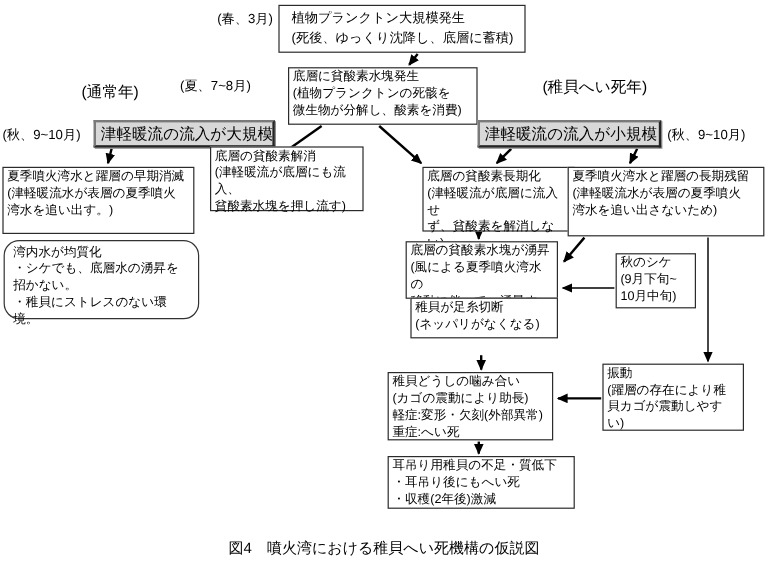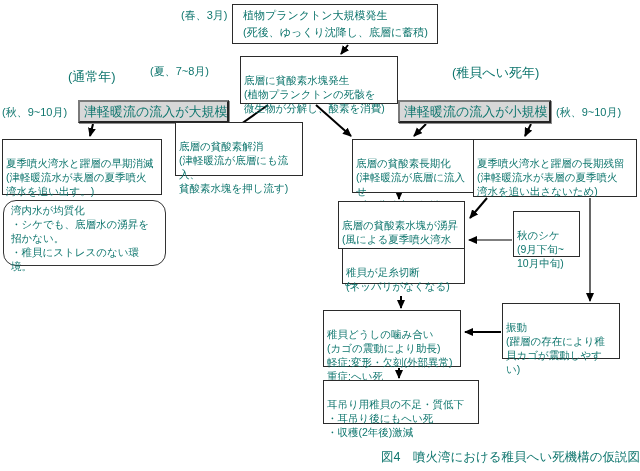--- a/index.html
+++ b/index.html
@@ -1,34 +1,34 @@
 <!DOCTYPE html>
 <html><head>
 <meta charset="utf-8">
 <style>
   html,body{margin:0;padding:0;background:#fff;}
   .canvas{
     position:relative;width:640px;height:471px;background:#fff;
-    font-family:"Liberation Sans","DejaVu Sans",sans-serif;color:#0f766e;overflow:hidden;
+    font-family:"Liberation Sans","DejaVu Sans",sans-serif;color:#000000;overflow:hidden;
   }
   .node{
     position:absolute;border:1px solid #2b2b2b;background:#fff;
-    font-size:10.5px;line-height:1.33;padding:17px 3px;white-space:pre-line;
+    font-size:10.5px;line-height:1.33;padding:1px 3px;white-space:pre-line;
     box-sizing:border-box;
   }
   .node.big{font-size:11px;line-height:1.5;padding:2px 5px;}
   .node.rounded{border-radius:13px;padding:3px 7px;border-color:#333;}
   .node.hl{
     background:#d8d8d8;border:2px solid;border-color:#7a7a7a #242424 #242424 #7a7a7a;
     box-shadow:1px 1px 0 #8f8f8f;
     font-size:13px;text-align:center;white-space:nowrap;padding:1px 4px;
   }
   .lbl{position:absolute;font-size:11px;white-space:nowrap;}
   .lbl.big{font-size:13px;}
-  .caption{position:absolute;left:0;right:0;top:449px;text-align:right;font-size:12.5px;}
+  .caption{position:absolute;left:0;right:0;top:449px;text-align:center;font-size:12.5px;}
   svg.arrows{position:absolute;left:0;top:0;width:640px;height:471px;pointer-events:none;}
 </style>
 </head>
 <body>
 
 <div class="canvas">
 
   <svg class="arrows" viewBox="0 0 640 471">
     <defs>
       <marker id="ah" markerUnits="userSpaceOnUse" markerWidth="12" markerHeight="12" refX="8" refY="4" orient="auto">

